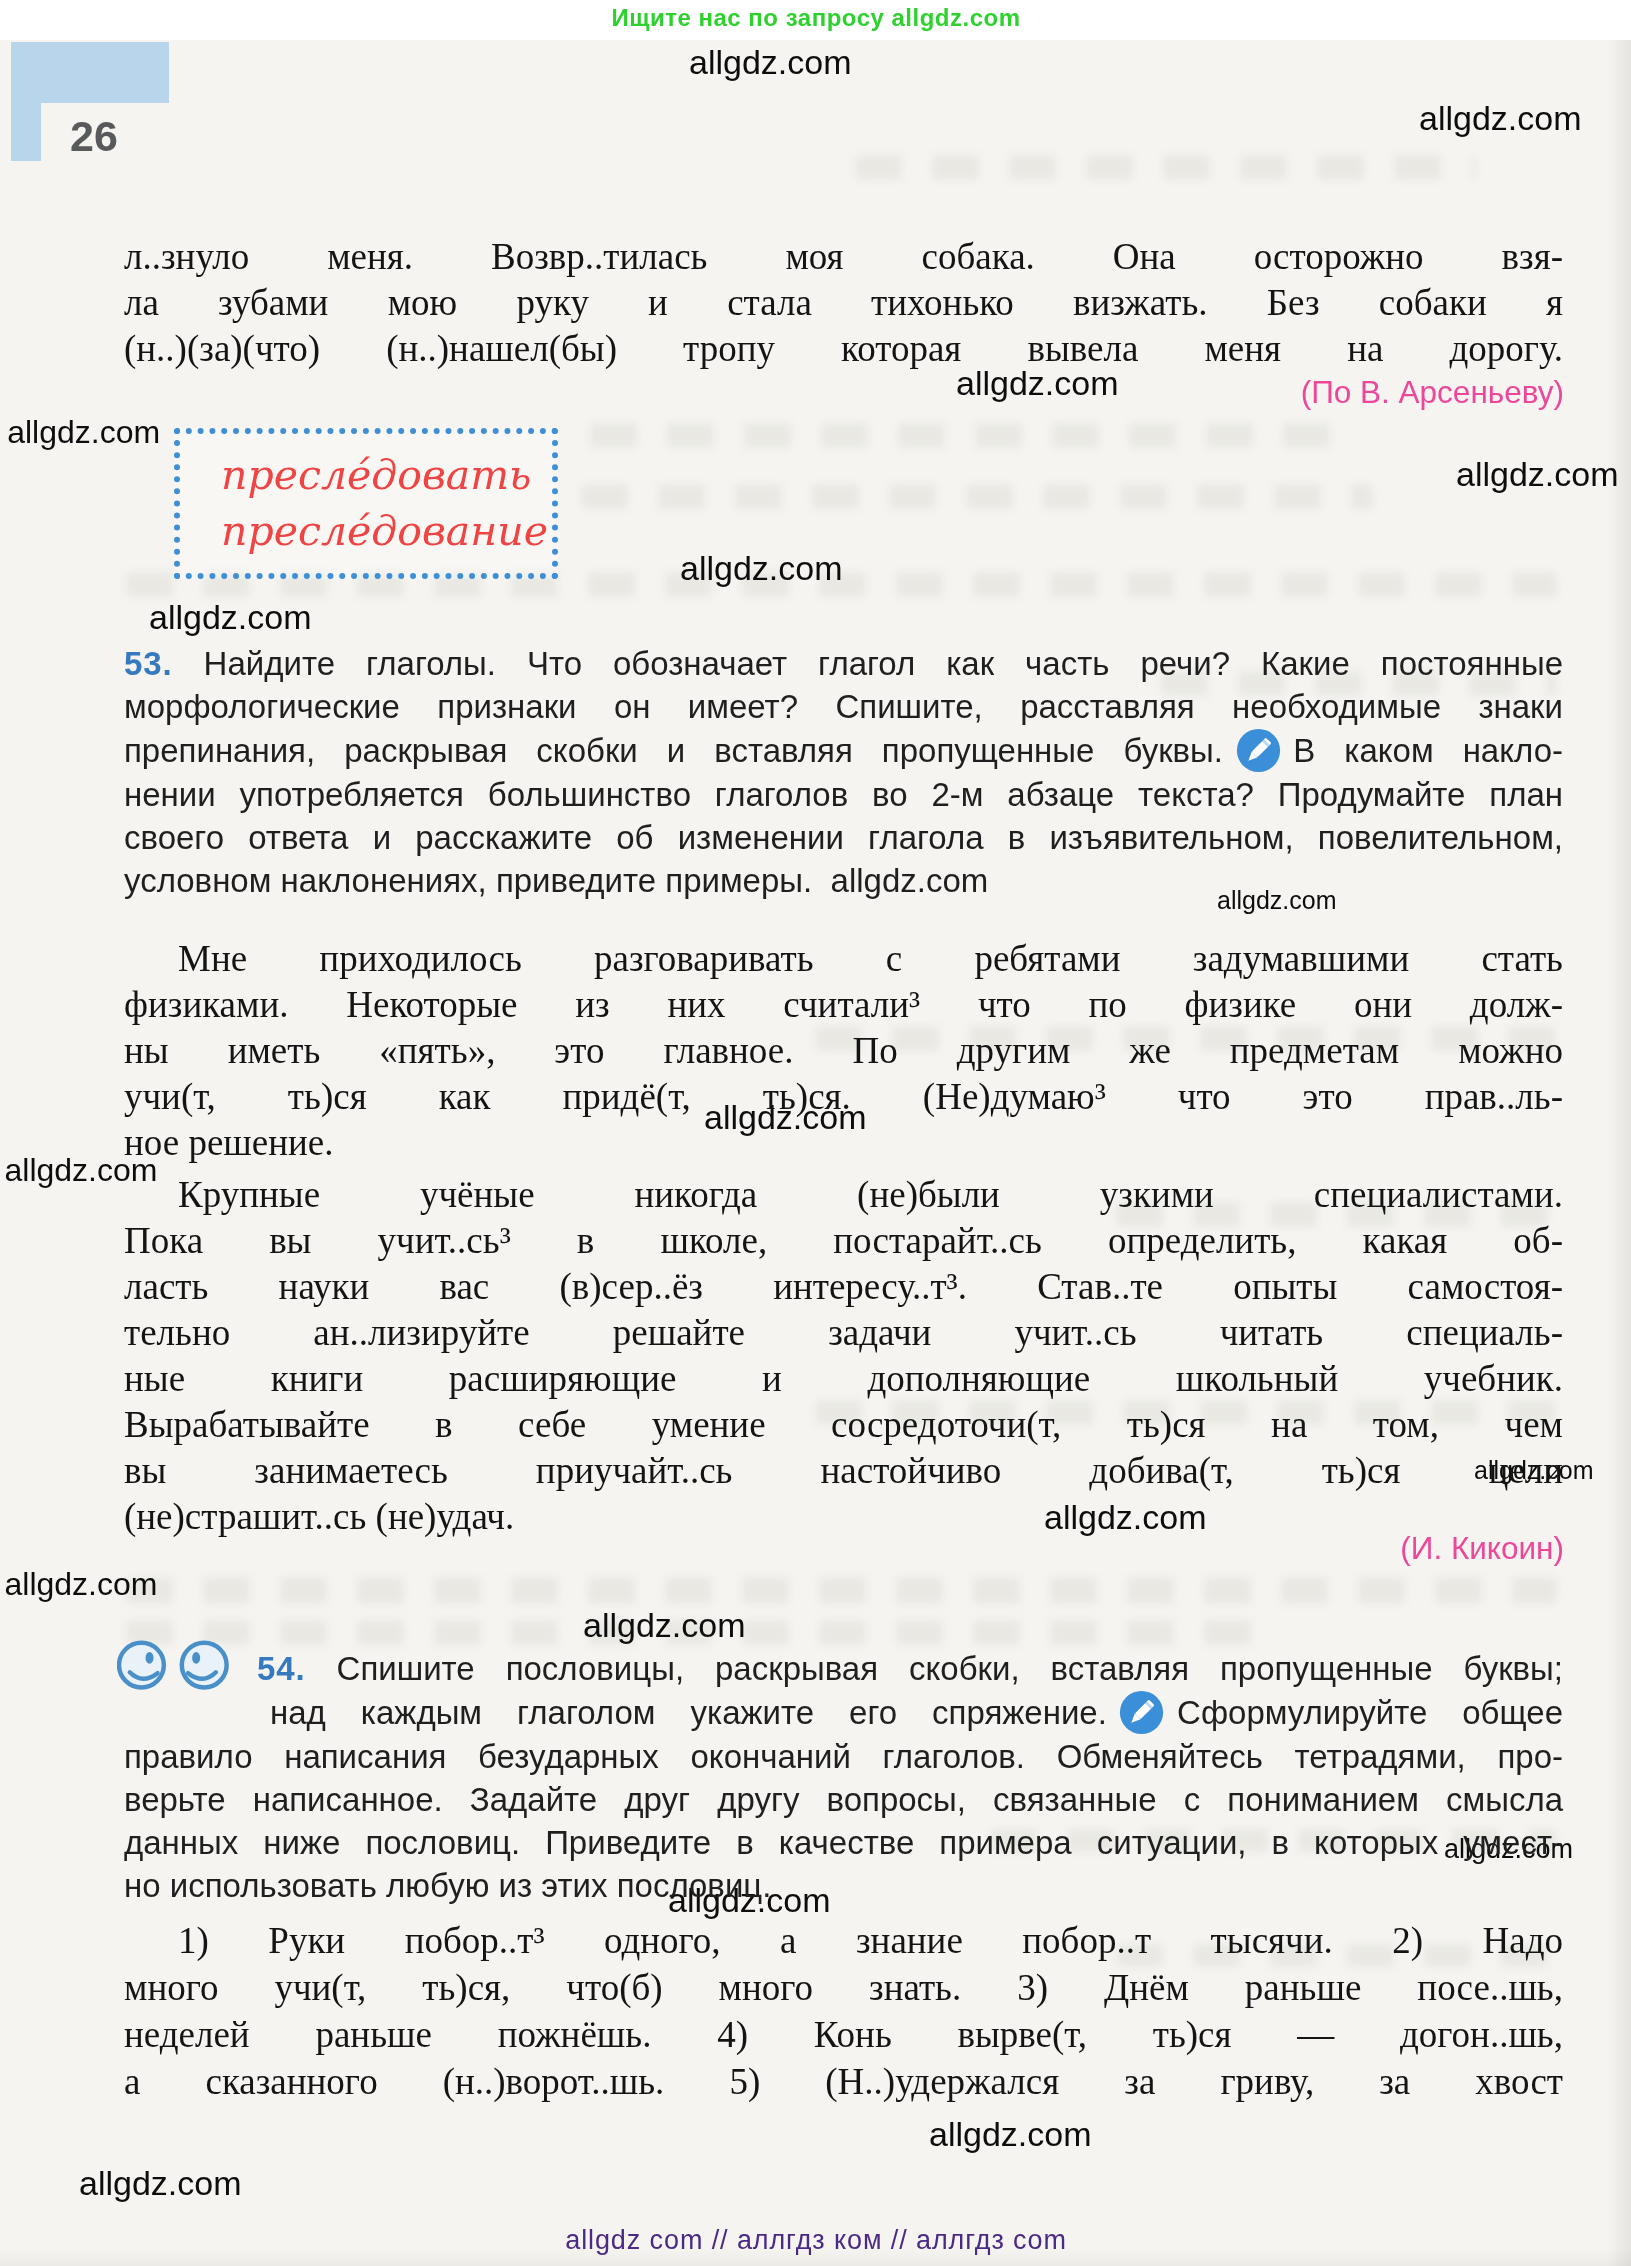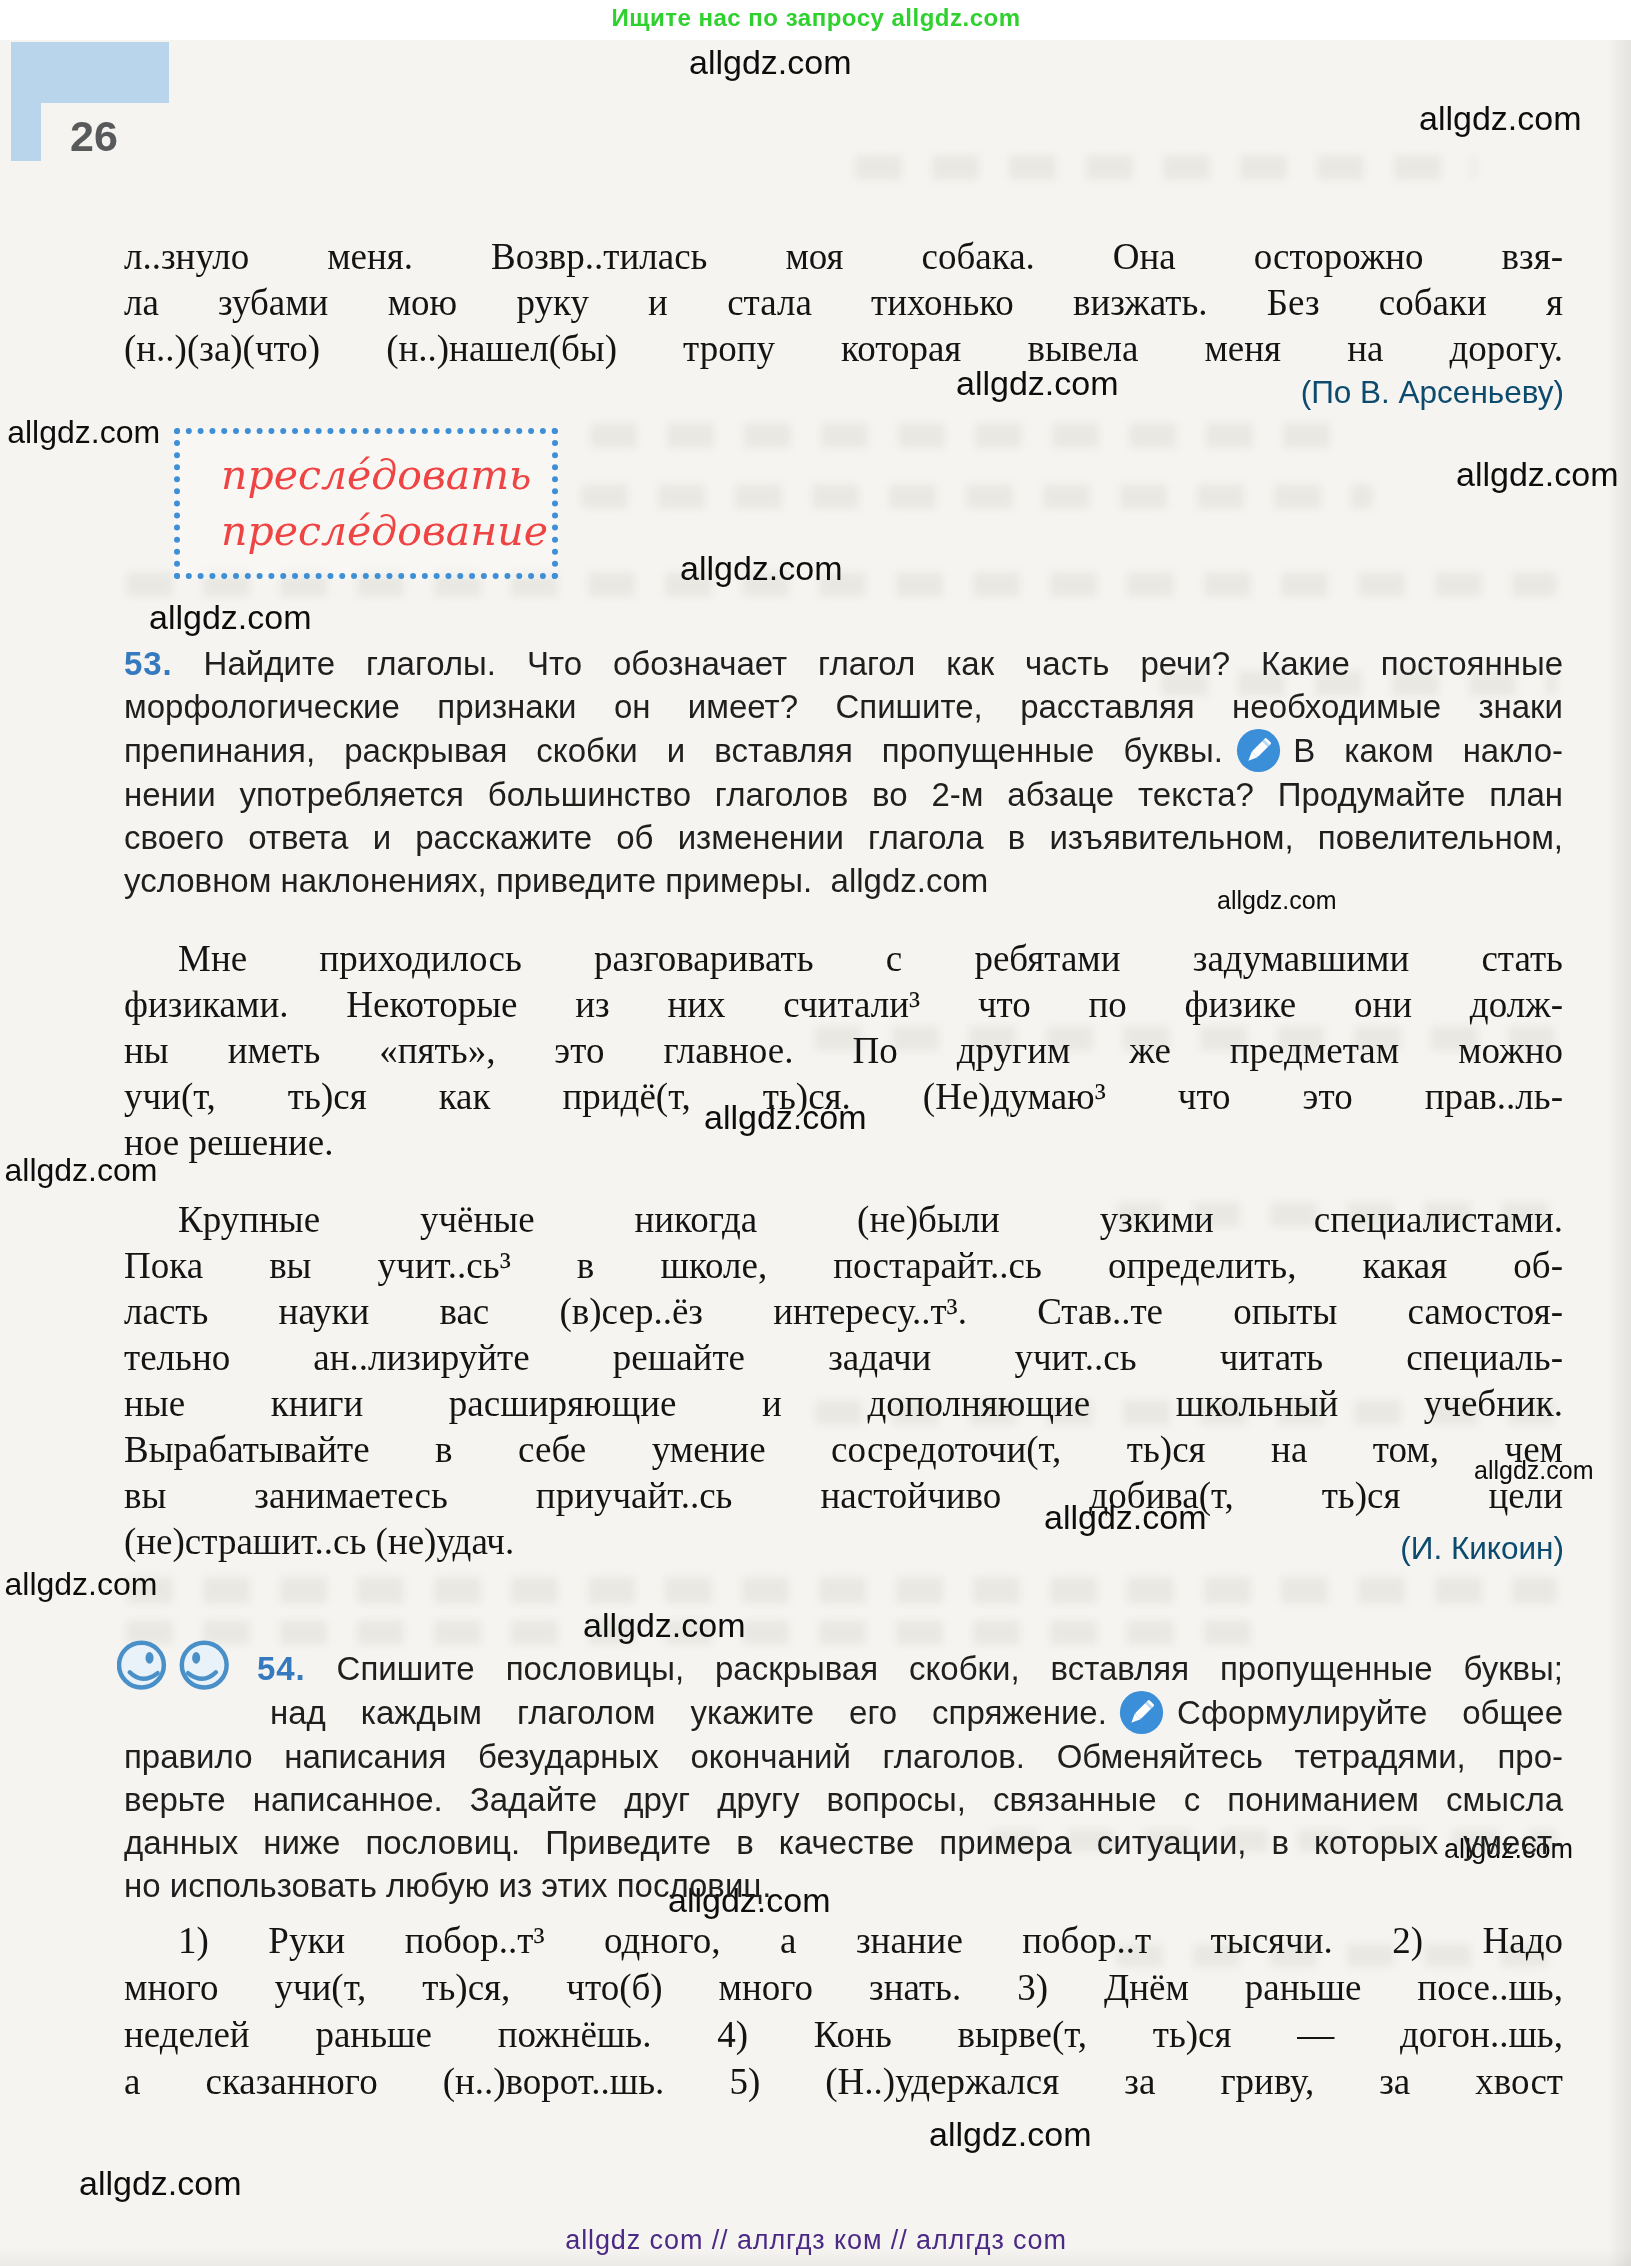--- a/index.html
+++ b/index.html
@@ -30,21 +30,21 @@
 
   
   .col{position:absolute;left:124px;width:1439px;}
   .serifline{font-family:"Liberation Serif","DejaVu Serif",serif;font-size:37px;line-height:46px;
              color:#141414;text-align:justify;text-align-last:justify;white-space:normal;}
   .serifline.lastline{text-align-last:left;}
   .indent{padding-left:54px;}
   .sansline{font-family:"Liberation Sans",sans-serif;font-size:33px;line-height:43px;
             color:#1f1f1f;text-align:justify;text-align-last:justify;}
   .sansline.lastline{text-align-last:left;}
-  .attr{position:absolute;right:68px;font-size:31.5px;color:#0c4a6e;
+  .attr{position:absolute;right:68px;font-size:31.5px;color:#ec4899;
         font-family:"Liberation Sans",sans-serif;}
   .exnum{color:#3579be;font-weight:bold;margin-right:31px;letter-spacing:0.9px;margin-top:40px;}
 
   
   .vocab-box{position:absolute;left:174px;top:428px;width:384px;height:151px;
              border:6.3px dotted #3f8fd6;border-radius:2.7px;box-sizing:border-box;
              padding:12.6px 0 0 41px;background:rgba(255,255,255,0.25);}
   .vocab-word{font-family:"DejaVu Serif","Liberation Serif",serif;font-style:italic;
               font-size:41px;line-height:56px;color:#ef4444;}
 
@@ -133,21 +133,21 @@
   </div>
 
   <div class="col" style="top:936px;">
     <div class="serifline indent">Мне приходилось разговаривать с ребятами задумавшими стать</div>
     <div class="serifline">физиками. Некоторые из них считали³ что по физике они долж-</div>
     <div class="serifline">ны иметь «пять», это главное. По другим же предметам можно</div>
     <div class="serifline">учи(т, ть)ся как придё(т, ть)ся. (Не)думаю³ что это прав..ль-</div>
     <div class="serifline lastline">ное решение.</div>
   </div>
 
-  <div class="col" style="top:1197px;">
+  <div class="col" style="top:1172px;">
     <div class="serifline indent">Крупные учёные никогда (не)были узкими специалистами.</div>
     <div class="serifline">Пока вы учит..сь³ в школе, постарайт..сь определить, какая об-</div>
     <div class="serifline">ласть науки вас (в)сер..ёз интересу..т³. Став..те опыты самостоя-</div>
     <div class="serifline">тельно ан..лизируйте решайте задачи учит..сь читать специаль-</div>
     <div class="serifline">ные книги расширяющие и дополняющие школьный учебник.</div>
     <div class="serifline">Вырабатывайте в себе умение сосредоточи(т, ть)ся на том, чем</div>
     <div class="serifline">вы занимаетесь приучайт..сь настойчиво добива(т, ть)ся цели</div>
     <div class="serifline lastline">(не)страшит..сь (не)удач.</div>
   </div>
   <div class="attr" style="top:1530px;">(И. Кикоин)</div>

